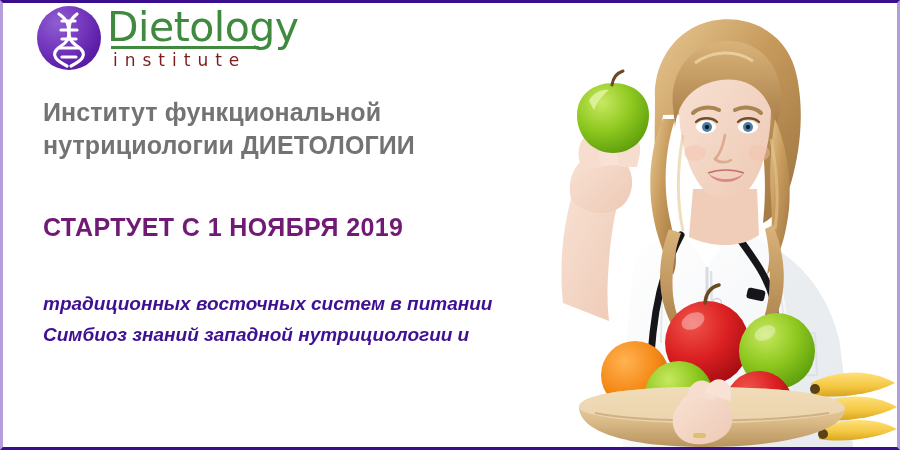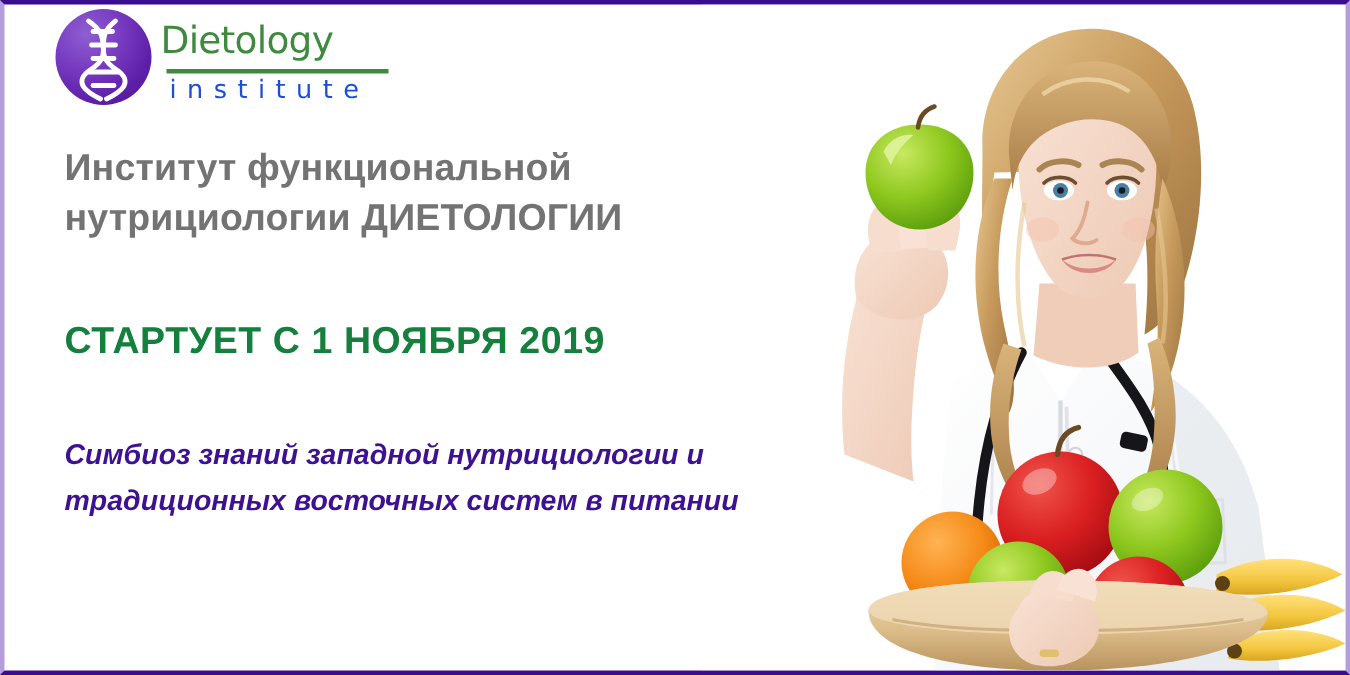--- a/index.html
+++ b/index.html
@@ -54,37 +54,37 @@
   .logo-mark svg {
     position: absolute;
     left: 0;
     top: 0;
   }
   .logo-word {
     margin-left: 6px;
     padding-top: 2px;
   }
   .logo-title {
-    font-size: 25px;
+    font-size: 41px;
     line-height: 36px;
     font-weight: 400;
     color: #3f8a3f;
     letter-spacing: -0.5px;
     font-family: "DejaVu Sans", sans-serif;
   }
   .logo-rule {
     height: 3px;
     background: #3f8a3f;
     margin: 1px 0 2px 4px;
     width: 148px;
   }
   .logo-sub {
     font-size: 17px;
     line-height: 19px;
-    color: #1d4ed8;
+    color: #7f1d1d;
     letter-spacing: 7px;
     margin-left: 6px;
     font-family: "DejaVu Sans", sans-serif;
   }
 
   
   .headline {
     position: absolute;
     left: 40px;
     top: 93px;
@@ -97,21 +97,21 @@
   }
   .headline .line2-strong {
     font-weight: bold;
   }
 
   
   .startdate {
     position: absolute;
     left: 40px;
     top: 210px;
-    color: #15803d;
+    color: #701a75;
     font-size: 25px;
     font-weight: bold;
     letter-spacing: 0.4px;
   }
 
   
   .tagline {
     position: absolute;
     left: 40px;
     top: 285px;
@@ -362,18 +362,18 @@
     </div>
 
     <div class="headline">
       <div>Институт функциональной</div>
       <div class="line2-strong">нутрициологии ДИЕТОЛОГИИ</div>
     </div>
 
     <div class="startdate">СТАРТУЕТ С 1 НОЯБРЯ 2019</div>
 
     <div class="tagline">
+      <div>традиционных восточных систем в питании</div>
       <div>Симбиоз знаний западной нутрициологии и</div>
-      <div>традиционных восточных систем в питании</div>
     </div>
 
   </div>
 </div>
 
 </body></html>

